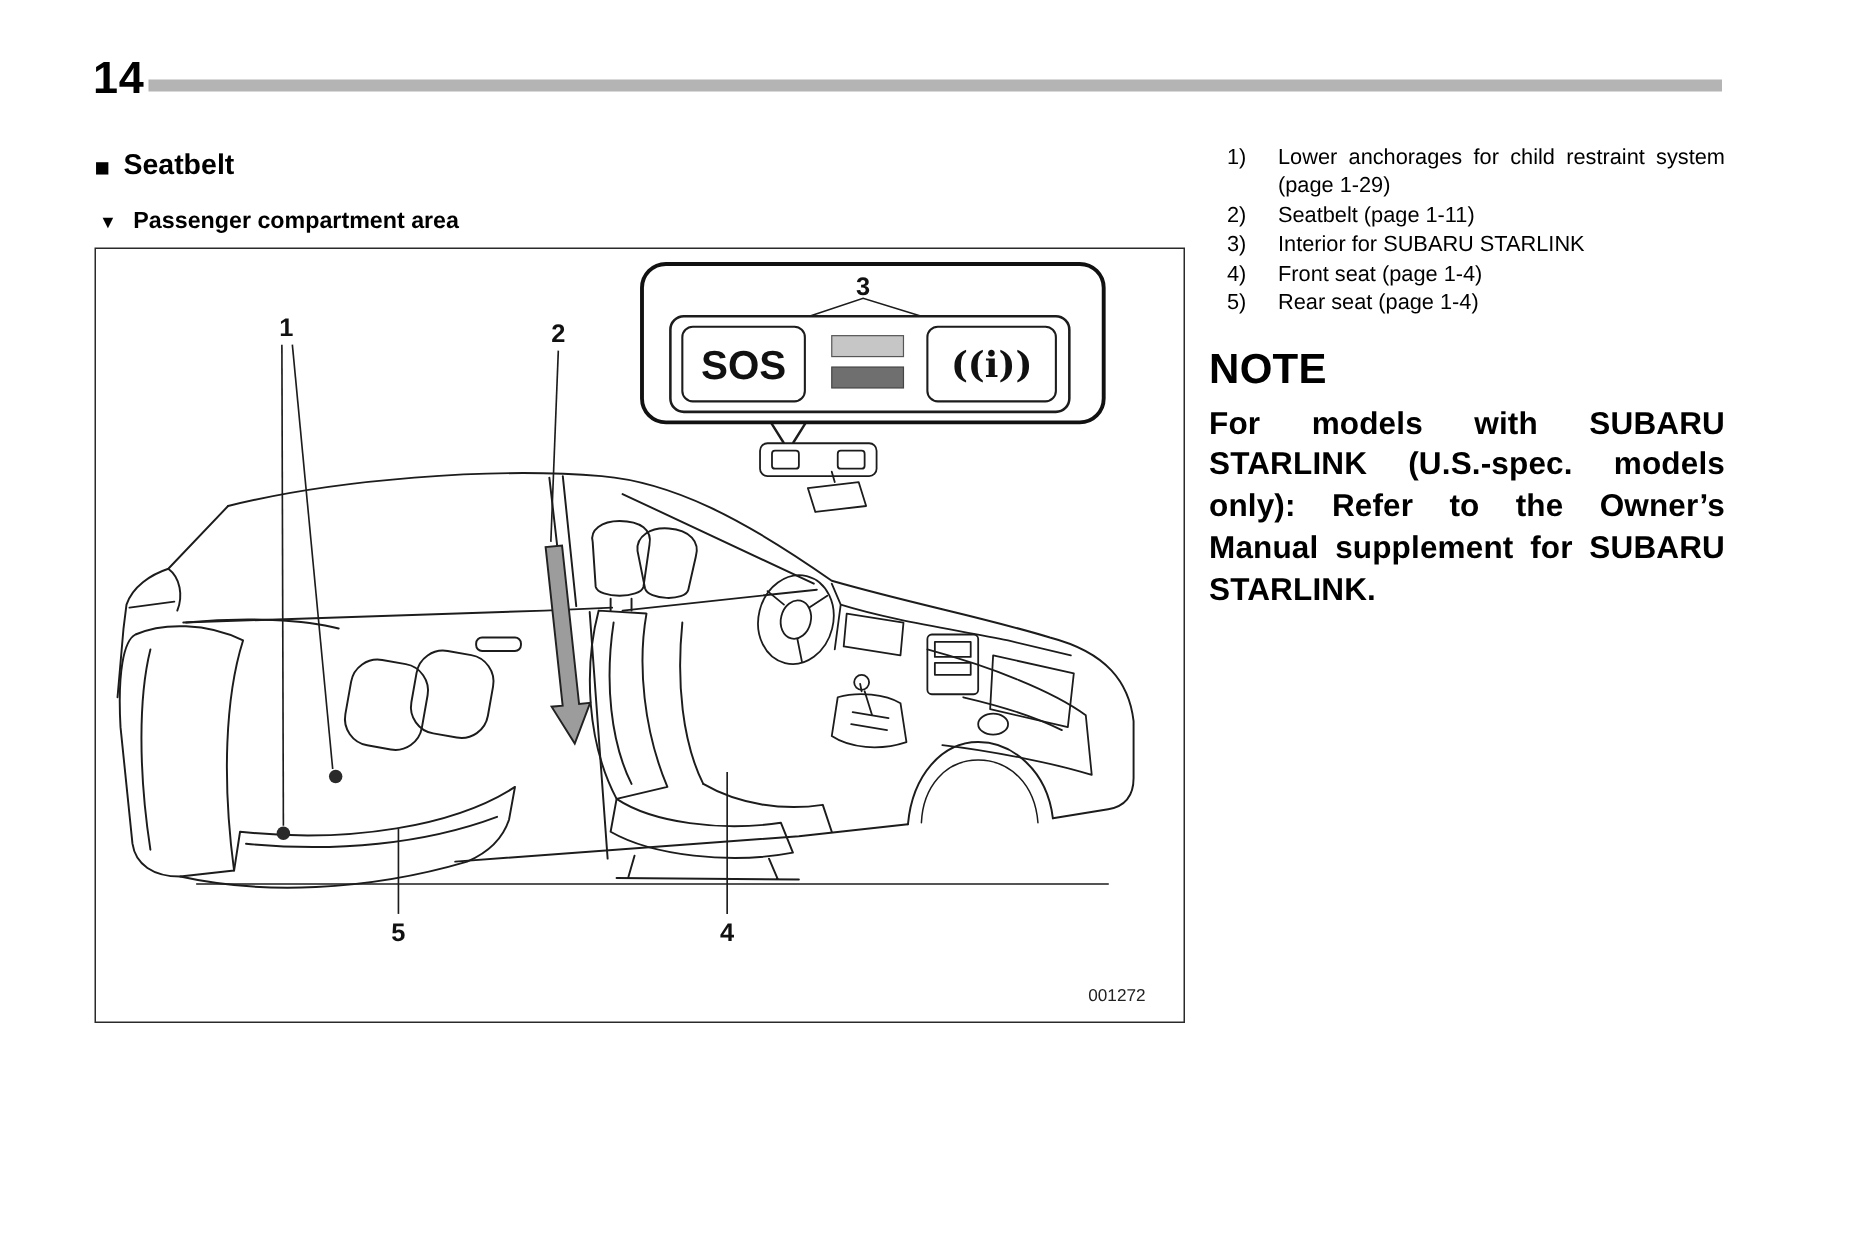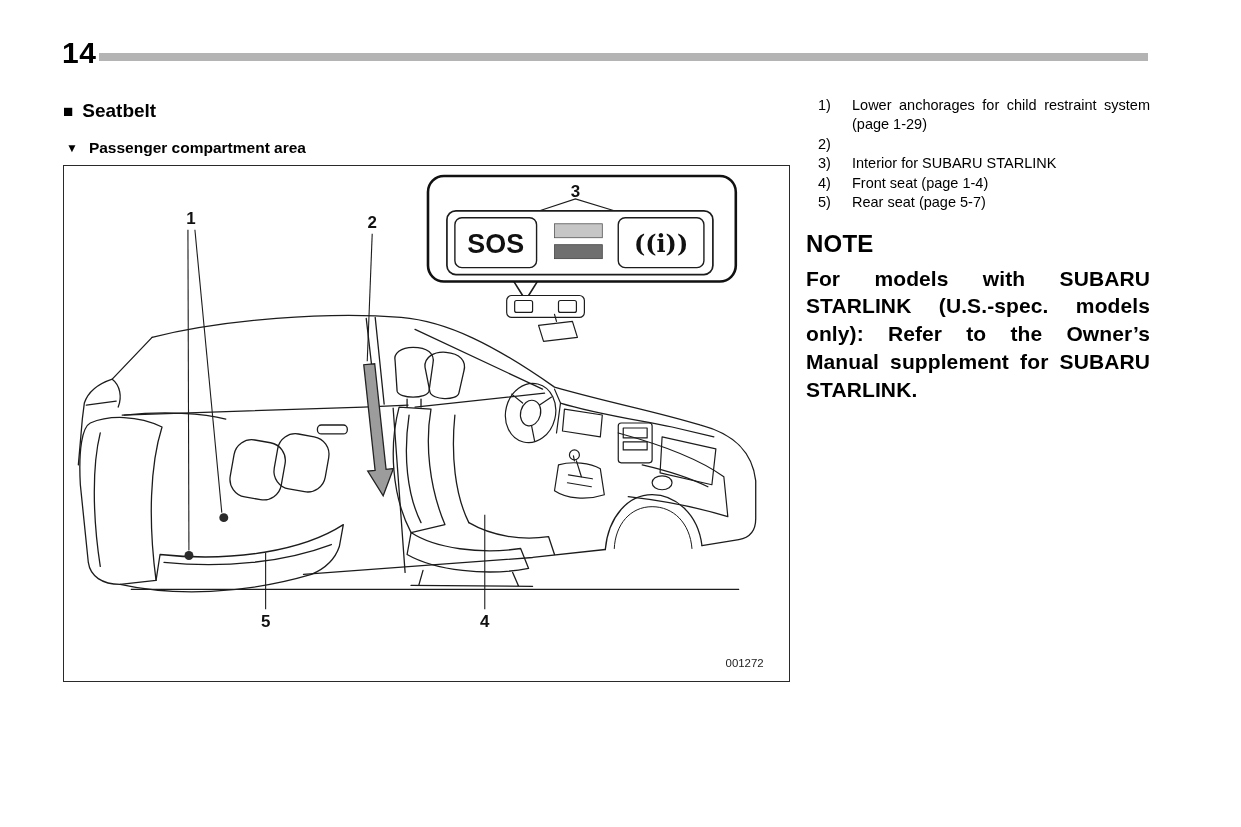--- a/index.html
+++ b/index.html
@@ -22,21 +22,21 @@
   .sos-text { font-family:"Liberation Sans", sans-serif; font-size:27px; font-weight:600; fill:#111; }
   .info-text { font-family:"DejaVu Serif", serif; font-size:24px; font-weight:bold; fill:#111; }
   .fig-id { font-family:"Liberation Sans", sans-serif; font-size:11.5px; fill:#222; }
 
   .right-col { position:absolute; left:806px; top:96px; width:344px; }
   .ref-list { font-size:14.5px; line-height:1.34; }
   .list-item { display:flex; }
   .li-num { flex:0 0 auto; width:22px; margin-left:12px; margin-right:12px; }
   .li-text { flex:1; text-align:justify; }
 
-  .note-title { font-size:24px; font-weight:bold; margin-top:17px; letter-spacing:0.2px; }
+  .note-title { font-size:28px; font-weight:bold; margin-top:17px; letter-spacing:0.2px; }
   .note-body { font-size:21px; font-weight:bold; text-align:justify; line-height:1.33; margin-top:7px; letter-spacing:0.1px; }
 </style>
 </head>
 <body>
 
 <div class="page-number">14</div>
 <div class="top-rule"></div>
 
 <div class="section-heading">
   <span class="section-marker">■</span>
@@ -183,30 +183,31 @@
 </div>
 
 <div class="right-col">
   <div class="ref-list">
     <div class="list-item">
       <span class="li-num">1)</span>
       <span class="li-text">Lower anchorages for child restraint system (page 1-29)</span>
     </div>
     <div class="list-item">
       <span class="li-num">2)</span>
+      <span class="li-text">Seatbelt (page 1-11)</span>
     </div>
     <div class="list-item">
       <span class="li-num">3)</span>
       <span class="li-text">Interior for SUBARU STARLINK</span>
     </div>
     <div class="list-item">
       <span class="li-num">4)</span>
       <span class="li-text">Front seat (page 1-4)</span>
     </div>
     <div class="list-item">
       <span class="li-num">5)</span>
-      <span class="li-text">Rear seat (page 5-7)</span>
+      <span class="li-text">Rear seat (page 1-4)</span>
     </div>
   </div>
 
   <div class="note-title">NOTE</div>
   <div class="note-body">For models with SUBARU STARLINK (U.S.-spec. models only): Refer to the Owner’s Manual supplement for SUBARU STARLINK.</div>
 </div>
 
 </body></html>

